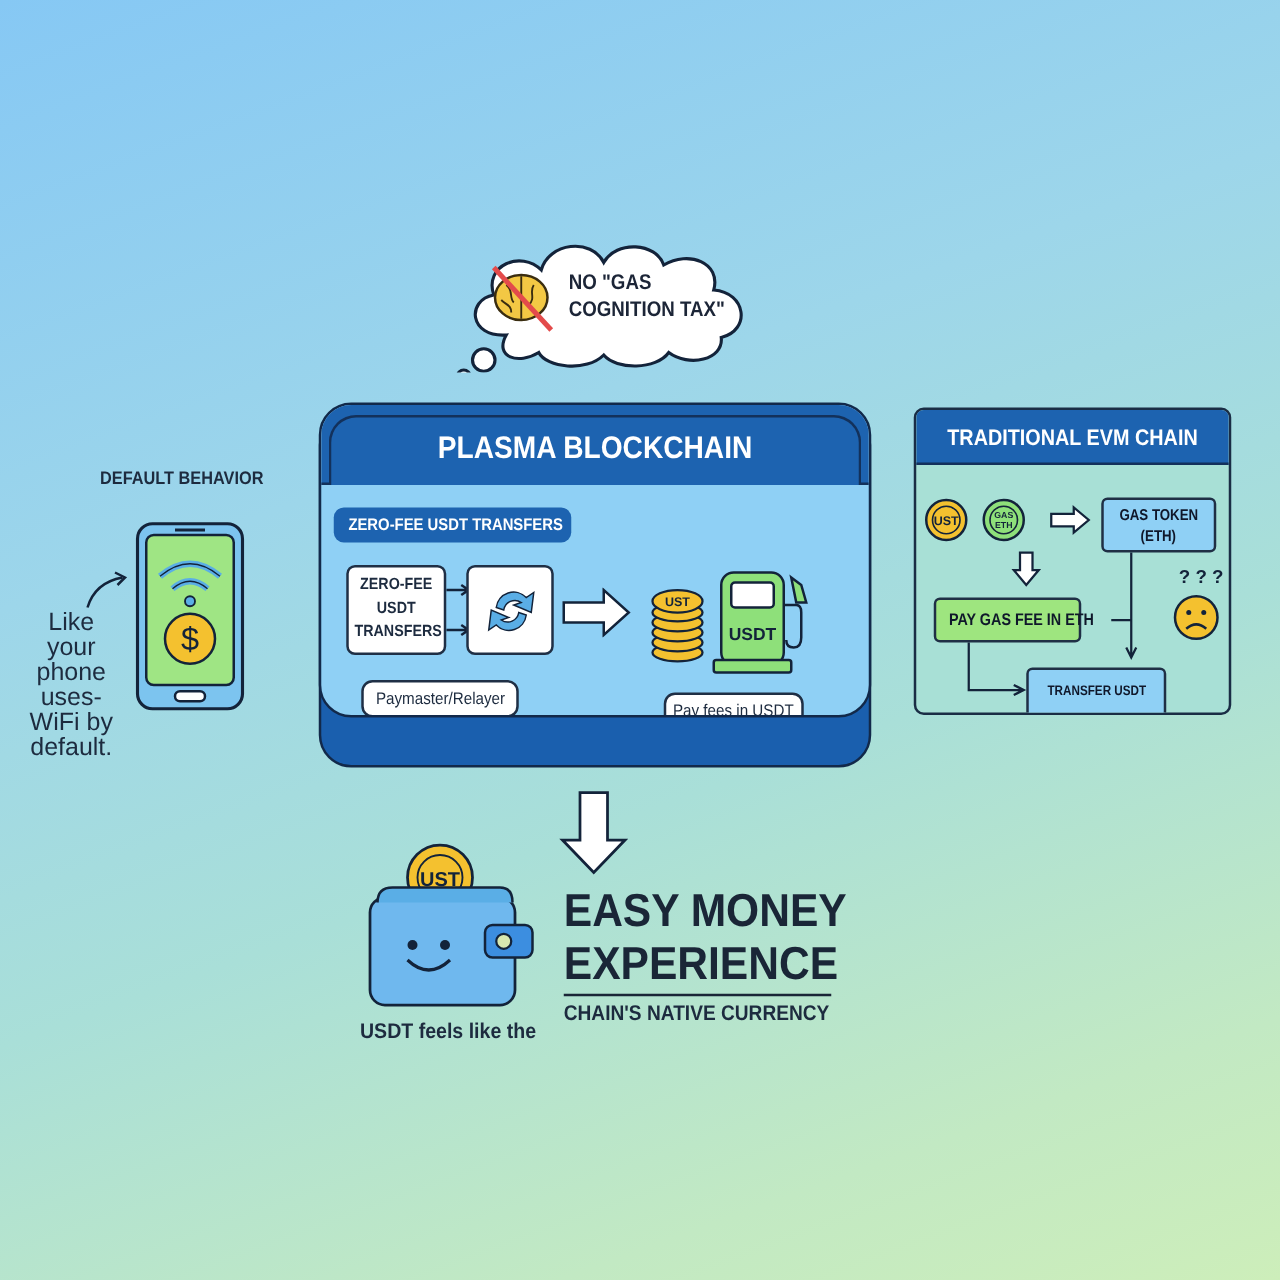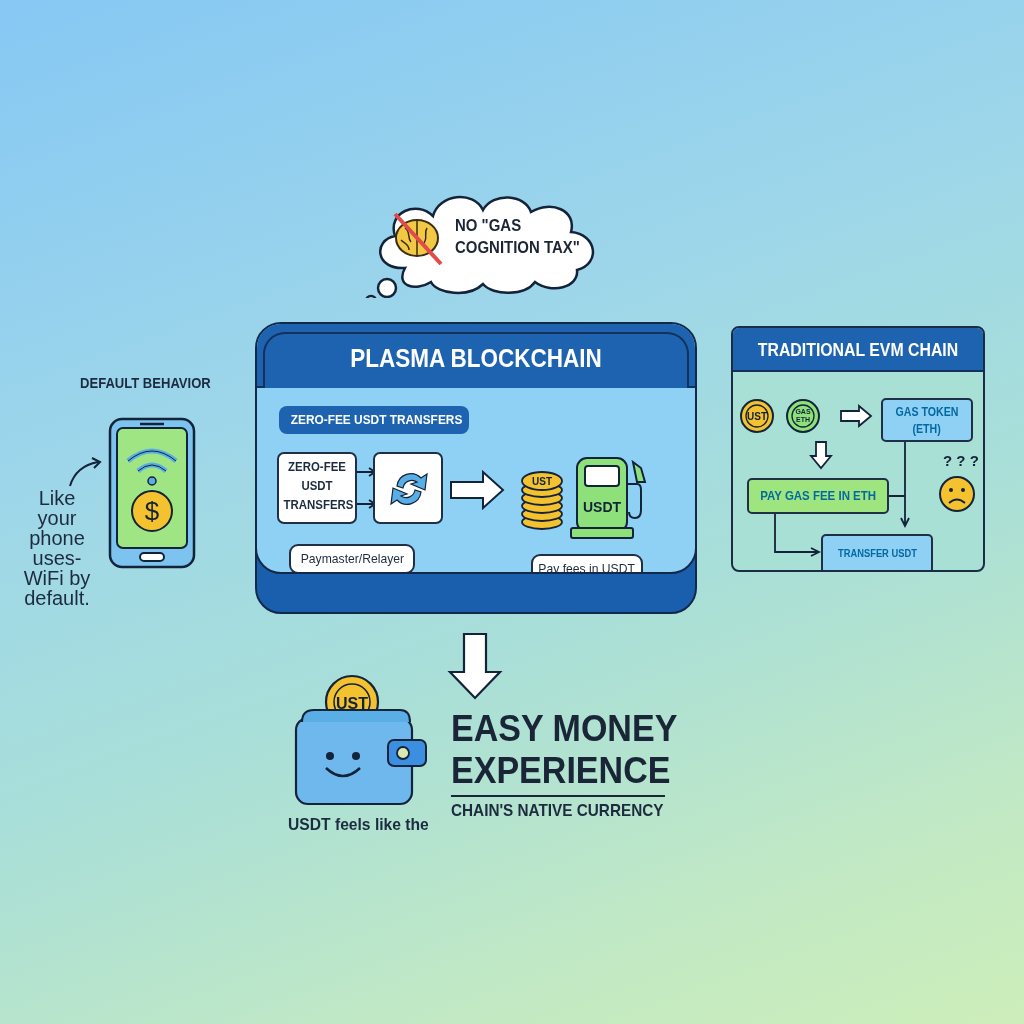--- a/index.html
+++ b/index.html
@@ -15,32 +15,32 @@
   
   #thought { left: 365px; top: 188px; width: 250px; height: 110px; }
   #thought-text { left: 455px; top: 215px; font-size: 17px; font-weight: 700; line-height: 22px; color: #1c2537; transform: scaleX(0.88); transform-origin: left top; }
 
   
   #plasma-shadow { left: 255px; top: 330px; width: 442px; height: 284px; background: #1a5fae; border: 2.5px solid #12294a; border-radius: 26px; }
   #plasma { left: 255px; top: 322px; width: 442px; height: 252px; background: #8fd0f5; border: 2.5px solid #12294a; border-radius: 26px; overflow: hidden; }
   #plasma-header { position: absolute; left: 0; top: 0; right: 0; height: 64px; background: #1d63b0; border-bottom: 2px solid #13315b; }
   #plasma-header-inner { position: absolute; left: 6px; top: 8px; right: 6px; height: 56px; border-top: 2px solid #13315b; border-left: 2px solid #13315b; border-right: 2px solid #13315b; border-radius: 22px 22px 0 0; background: #1d63b0; }
   #plasma-title { position: absolute; left: 0; right: 0; top: 20px; text-align: center; color: #fff; font-size: 25px; font-weight: 700; transform: scaleX(0.9); }
-  .pill { position: absolute; height: 28px; background: #1d63b0; border-radius: 8px; color: #fff; font-size: 13.5px; font-weight: 700; text-align: center; line-height: 28px; white-space: nowrap; margin-left: 12px; }
+  .pill { position: absolute; height: 28px; background: #1d63b0; border-radius: 8px; color: #fff; font-size: 13.5px; font-weight: 700; text-align: center; line-height: 28px; white-space: nowrap; }
   .pill span { display: inline-block; transform: scaleX(0.88); }
 
   .wbox { position: absolute; background: #fff; border: 2px solid #1f2f45; border-radius: 7px; }
   .callout { position: absolute; background: #fff; border: 2px solid #1f2f45; border-radius: 9px; font-size: 13.5px; text-align: center; line-height: 26px; white-space: nowrap; color: #1d2b3f; }
   .callout span { display: inline-block; transform: scaleX(0.9); }
 
   
   #evm { left: 731px; top: 326px; width: 254px; height: 246px; background: #a8e0d6; border: 2.5px solid #1a2d45; border-radius: 8px; overflow: hidden; }
   #evm-header { position: absolute; left: 0; top: 0; right: 0; height: 44px; background: #1d63b0; border-bottom: 2px solid #13315b; }
   #evm-title { position: absolute; left: 0; right: 0; top: 12px; text-align: center; color: #fff; font-size: 18px; font-weight: 700; transform: scaleX(0.88); }
-  .evm-box { position: absolute; border: 2px solid #1f2f45; border-radius: 5px; font-weight: 700; text-align: center; color: #0369a1; white-space: nowrap; }
+  .evm-box { position: absolute; border: 2px solid #1f2f45; border-radius: 5px; font-weight: 700; text-align: center; color: #0f172a; white-space: nowrap; }
   .evm-box span { display: inline-block; transform: scaleX(0.85); }
 
   
   #default-title { left: 80px; top: 375px; font-size: 14.5px; font-weight: 700; white-space: nowrap; transform: scaleX(0.9); transform-origin: left top; }
   #default-desc { left: 18px; top: 488px; width: 78px; font-size: 20px; line-height: 20px; text-align: center; }
 
   
   #easy-title { left: 451px; top: 708px; font-size: 37px; font-weight: 700; line-height: 42px; color: #1a2637; transform: scaleX(0.92); transform-origin: left top; white-space: nowrap; }
   #easy-rule { left: 451px; top: 795px; width: 214px; height: 2px; background: #1a2637; }
   #easy-sub { left: 451px; top: 801px; font-size: 17px; font-weight: 700; white-space: nowrap; transform: scaleX(0.9); transform-origin: left top; }
@@ -176,21 +176,21 @@
   <svg style="position:absolute;left:106px;top:76px;width:34px;height:24px" viewBox="0 0 34 24">
     <path d="M2 7 L20 7 L20 2 L32 12 L20 22 L20 17 L2 17 Z" fill="#fff" stroke="#13233a" stroke-width="1.8"></path>
   </svg>
   <div class="evm-box" style="left:148px;top:70px;width:92px;height:44px;background:#8fd0f5;font-size:12.5px;line-height:17px;padding-top:4px">
     <div><span>GAS TOKEN</span></div>
     <div><span>(ETH)</span></div>
   </div>
   <svg style="position:absolute;left:76px;top:112px;width:24px;height:30px" viewBox="0 0 24 30">
     <path d="M7 2 L17 2 L17 16 L22 16 L12 28 L2 16 L7 16 Z" fill="#fff" stroke="#13233a" stroke-width="1.8"></path>
   </svg>
-  <div class="evm-box" style="left:14px;top:150px;width:142px;height:36px;background:#9ee57f;font-size:13.5px;line-height:32px"><span>PAY GAS FEE IN ETH</span></div>
+  <div class="evm-box" style="left:14px;top:150px;width:118px;height:36px;background:#9ee57f;font-size:13.5px;line-height:32px"><span>PAY GAS FEE IN ETH</span></div>
   <div class="evm-box" style="left:88px;top:206px;width:112px;height:40px;background:#8fd0f5;font-size:11px;line-height:34px"><span>TRANSFER USDT</span></div>
   <svg style="position:absolute;left:0;top:0;width:254px;height:246px;pointer-events:none" viewBox="0 0 254 246">
     <path d="M172 114 L172 196 M168 190 L172 198 L176 190" fill="none" stroke="#13233a" stroke-width="1.8"></path>
     <path d="M156 168 L172 168" fill="none" stroke="#13233a" stroke-width="1.8"></path>
     <path d="M42 186 L42 224 L84 224 M78 220 L86 224 L78 228" fill="none" stroke="#13233a" stroke-width="1.8"></path>
   </svg>
   <svg style="position:absolute;left:200px;top:118px;width:54px;height:70px" viewBox="0 0 54 70">
     <text x="10" y="20" font-size="15" font-weight="700" font-family="Liberation Sans, sans-serif" fill="#13233a">? ? ?</text>
     <circle cx="24" cy="48" r="17" fill="#f4c12f" stroke="#13233a" stroke-width="2"></circle>
     <circle cx="18" cy="44" r="2" fill="#13233a"></circle>

